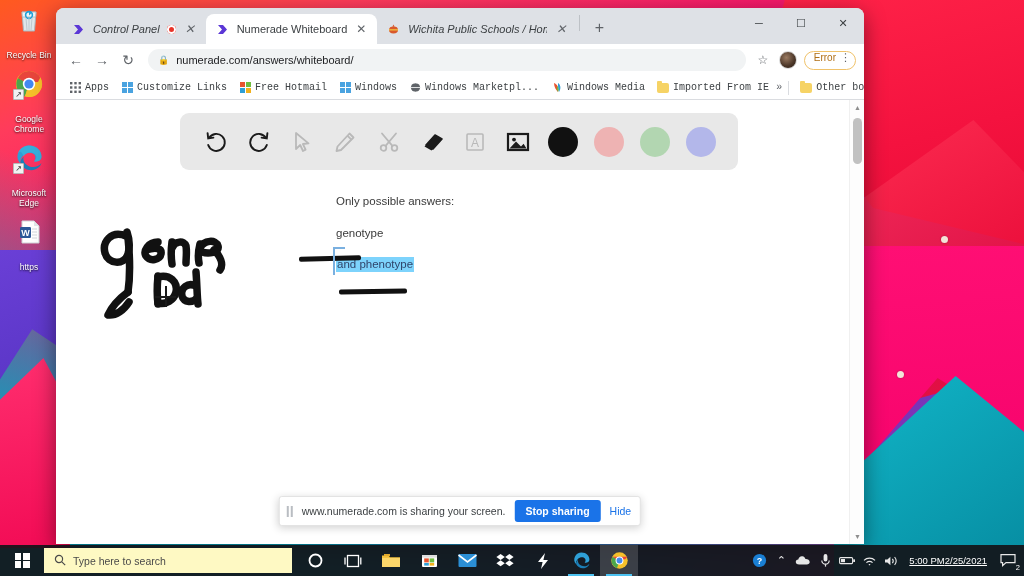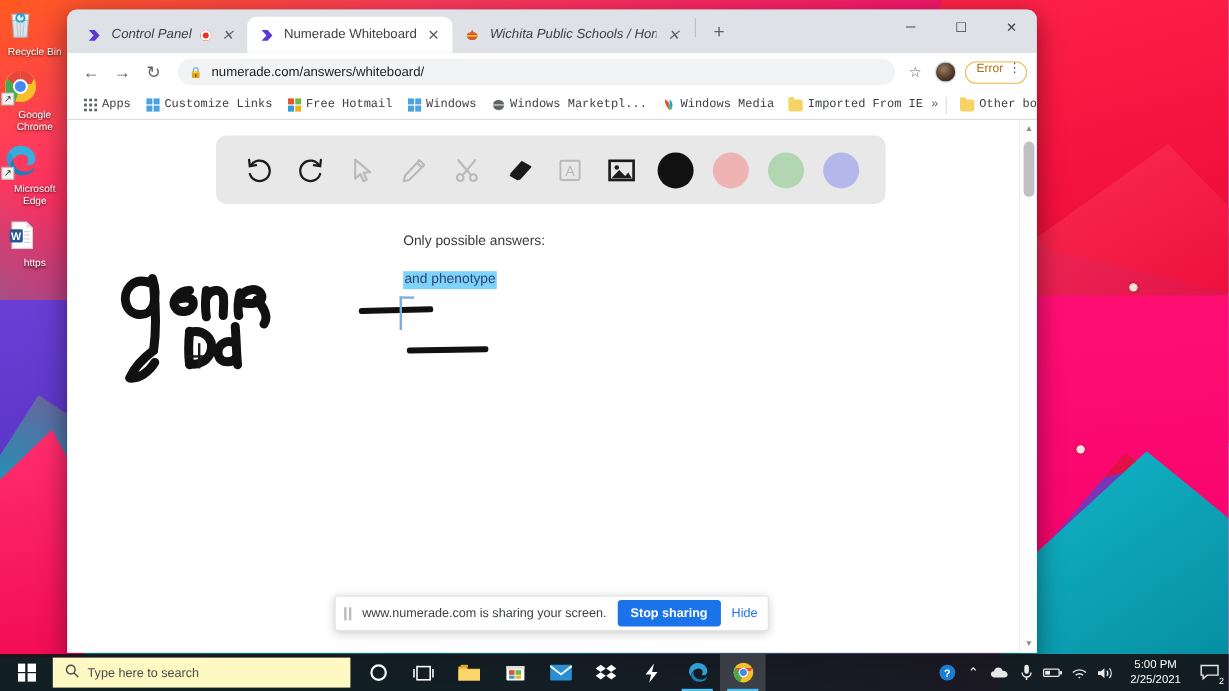--- a/index.html
+++ b/index.html
@@ -67,23 +67,24 @@
 
   
   #desk-icons {
     position: absolute; left: 0; top: 4px;
     width: 58px;
     display: flex; flex-direction: column; align-items: center;
     gap: 8px;
   }
   .desk-icon {
     width: 56px;
-    display: flex; flex-direction: column; 
+    display: flex; flex-direction: column; align-items: center;
     text-align: center;
     cursor: default;
+    gap: 12px;
   }
   .desk-icon .glyph {
     width: 32px; height: 32px;
     display: flex; align-items: center; justify-content: center;
     position: relative;
     margin-bottom: 2px;
   }
   .desk-icon .dlabel {
     font-size: 8.5px;
     line-height: 10px;
@@ -445,26 +446,27 @@
     gap: 0px;
     padding-right: 2px;
     color: #ffffff;
   }
   .tray-ico {
     width: 22px; height: 31px;
     display: flex; align-items: center; justify-content: center;
     font-size: 11px; color: #e8e8e8;
   }
   #clock {
-    display: flex; flex-direction: column;
+    display: flex; flex-direction: row;
     align-items: center; justify-content: center;
     font-size: 9.5px; color: #ffffff;
     line-height: 12px;
     padding: 0 7px;
     min-width: 62px;
+    text-decoration: underline;
   }
   #notif {
     width: 28px; height: 31px;
     display: flex; align-items: center; justify-content: center;
     position: relative;
   }
   #notif .badge {
     position: absolute; right: 2px; bottom: 4px;
     font-size: 7.5px; color: #fff;
   }
@@ -771,20 +773,23 @@
         <div class="swatch" style="background:#eeb3b3;"></div>
         <div class="swatch" style="background:#b2d6b1;"></div>
         <div class="swatch" style="background:#b3b7ea;"></div>
       </div>
 
       <div id="wb-text">
         <div class="ln">
           <span>Only possible answers:</span>
         </div>
         <div class="ln">
+          <span>genotype</span>
+        </div>
+        <div class="ln">
           <span class="hl">and phenotype</span>
         </div>
       </div>
 
       <div class="stroke-underline" style="left:243px; top:156px; width:62px; height:4.5px; transform:rotate(-1.4deg);"></div>
       <div class="stroke-underline" style="left:283px; top:189px; width:68px; height:4.5px; transform:rotate(-1deg);"></div>
       <div id="caret-mark"></div>
 
       <div id="handwriting">
         <svg width="160" height="115" viewBox="0 0 160 115" fill="none" stroke="#111111" stroke-width="7.5" stroke-linecap="round" stroke-linejoin="round">

